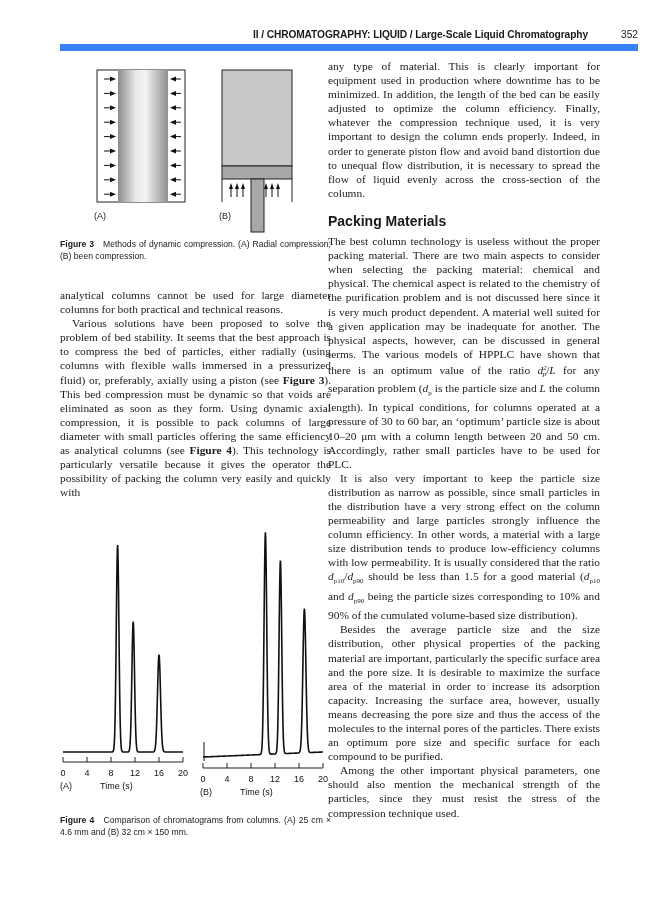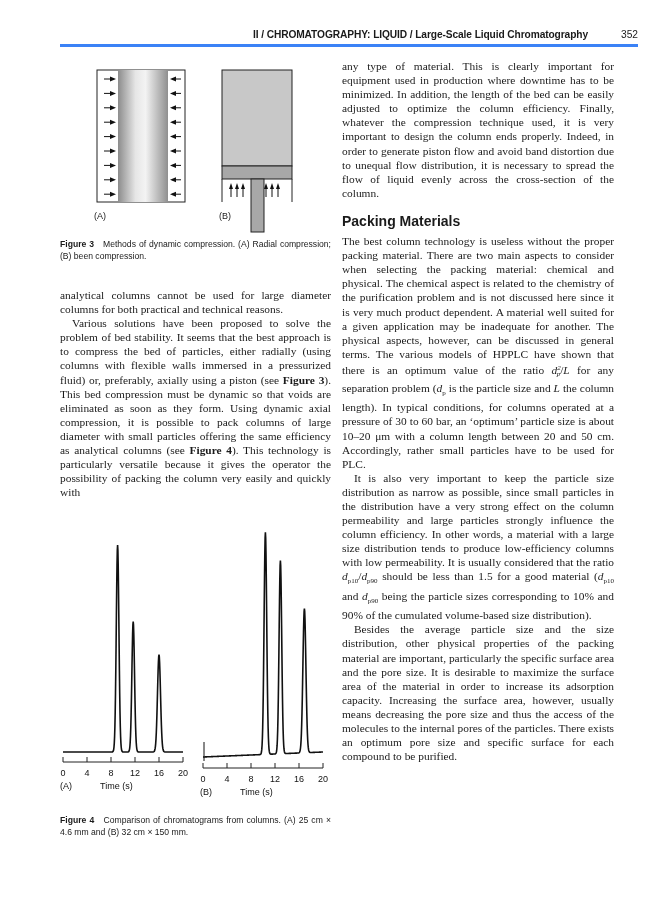--- a/index.html
+++ b/index.html
@@ -1,24 +1,24 @@
 <!DOCTYPE html>
 <html><head>
 <meta charset="utf-8">
 <style>
   html, body { margin:0; padding:0; background:#ffffff; }
   body { width:668px; height:900px; position:relative; overflow:hidden; color:#1a1a1a; }
-  .header { position:absolute; left:60px; top:28px; width:578px; height:16px; border-bottom:3px solid #3b82f6; }
+  .header { position:absolute; left:60px; top:28px; width:578px; height:16px; border-bottom:7px solid #3b82f6; }
   .header .title { position:absolute; right:50px; top:1px; font-family:"Liberation Sans", sans-serif; font-weight:bold; font-size:10.2px; letter-spacing:-0.1px; white-space:nowrap; }
   .header .page { position:absolute; right:0px; top:1px; font-family:"Liberation Sans", sans-serif; font-size:10.2px; }
   .col { position:absolute; font-family:"Liberation Serif", serif; font-size:11.4px; line-height:14.1px; text-align:justify; }
   .col p { margin:0; }
   .col p.indent { text-indent:12px; }
   .left-col { left:60px; top:288px; width:271px; }
-  .right-col { left:342px; top:59px; width:272px; }
+  .right-col { left:328px; top:59px; width:272px; }
   .heading { font-family:"Liberation Sans", sans-serif; font-weight:bold; font-size:14px; margin:14px 0 6px 0; text-align:left; }
   .caption { position:absolute; font-family:"Liberation Sans", sans-serif; font-size:8.6px; line-height:11.5px; text-align:justify; }
   .caption b { font-weight:bold; }
   .cap3 { left:60px; top:239px; width:271px; }
   .cap4 { left:60px; top:815px; width:271px; }
   .figlabel { position:absolute; font-family:"Liberation Sans", sans-serif; font-size:9px; }
   svg text { font-family:"Liberation Sans", sans-serif; }
 </style>
 </head>
 <body>
@@ -214,13 +214,14 @@
   <b>Figure 4</b>&nbsp;&nbsp;
   <span>Comparison of chromatograms from columns. (A) 25 cm × 4.6 mm and (B) 32 cm × 150 mm.</span>
 </div>
 
 <div class="col right-col">
   <p>any type of material. This is clearly important for equipment used in production where downtime has to be minimized. In addition, the length of the bed can be easily adjusted to optimize the column efficiency. Finally, whatever the compression technique used, it is very important to design the column ends properly. Indeed, in order to generate piston flow and avoid band distortion due to unequal flow distribution, it is necessary to spread the flow of liquid evenly across the cross-section of the column.</p>
   <div class="heading">Packing Materials</div>
   <p><span>The best column technology is useless without the proper packing material. There are two main aspects to consider when selecting the packing material: chemical and physical. The chemical aspect is related to the chemistry of the purification problem and is not discussed here since it is very much product dependent. A material well suited for a given application may be inadequate for another. The physical aspects, however, can be discussed in general terms. The various models of HPPLC have shown that there is an optimum value of the ratio </span><i><span>d</span><sup style="font-size:7px;vertical-align:4px;">2</sup></i><span style="margin-left:-4px;font-size:7px;vertical-align:-2px;font-style:italic;">p</span><span>/</span><i>L</i><span> for any separation problem (</span><i>d</i><sub style="font-size:7px;">p</sub><span> is the particle size and </span><i>L</i><span> the column length). In typical conditions, for columns operated at a pressure of 30 to 60 bar, an ‘optimum’ particle size is about 10–20 μm with a column length between 20 and 50 cm. Accordingly, rather small particles have to be used for PLC.</span></p>
   <p class="indent"><span>It is also very important to keep the particle size distribution as narrow as possible, since small particles in the distribution have a very strong effect on the column permeability and large particles strongly influence the column efficiency. In other words, a material with a large size distribution tends to produce low-efficiency columns with low permeability. It is usually considered that the ratio </span><i>d</i><sub style="font-size:7px;">p10</sub><span>/</span><i>d</i><sub style="font-size:7px;">p90</sub><span> should be less than 1.5 for a good material (</span><i>d</i><sub style="font-size:7px;">p10</sub><span> and </span><i>d</i><sub style="font-size:7px;">p90</sub><span> being the particle sizes corresponding to 10% and 90% of the cumulated volume-based size distribution).</span></p>
   <p class="indent">Besides the average particle size and the size distribution, other physical properties of the packing material are important, particularly the specific surface area and the pore size. It is desirable to maximize the surface area of the material in order to increase its adsorption capacity. Increasing the surface area, however, usually means decreasing the pore size and thus the access of the molecules to the internal pores of the particles. There exists an optimum pore size and specific surface for each compound to be purified.</p>
+  <p class="indent">Among the other important physical parameters, one should also mention the mechanical strength of the particles, since they must resist the stress of the compression technique used.</p>
 </div>
 
 </body></html>

